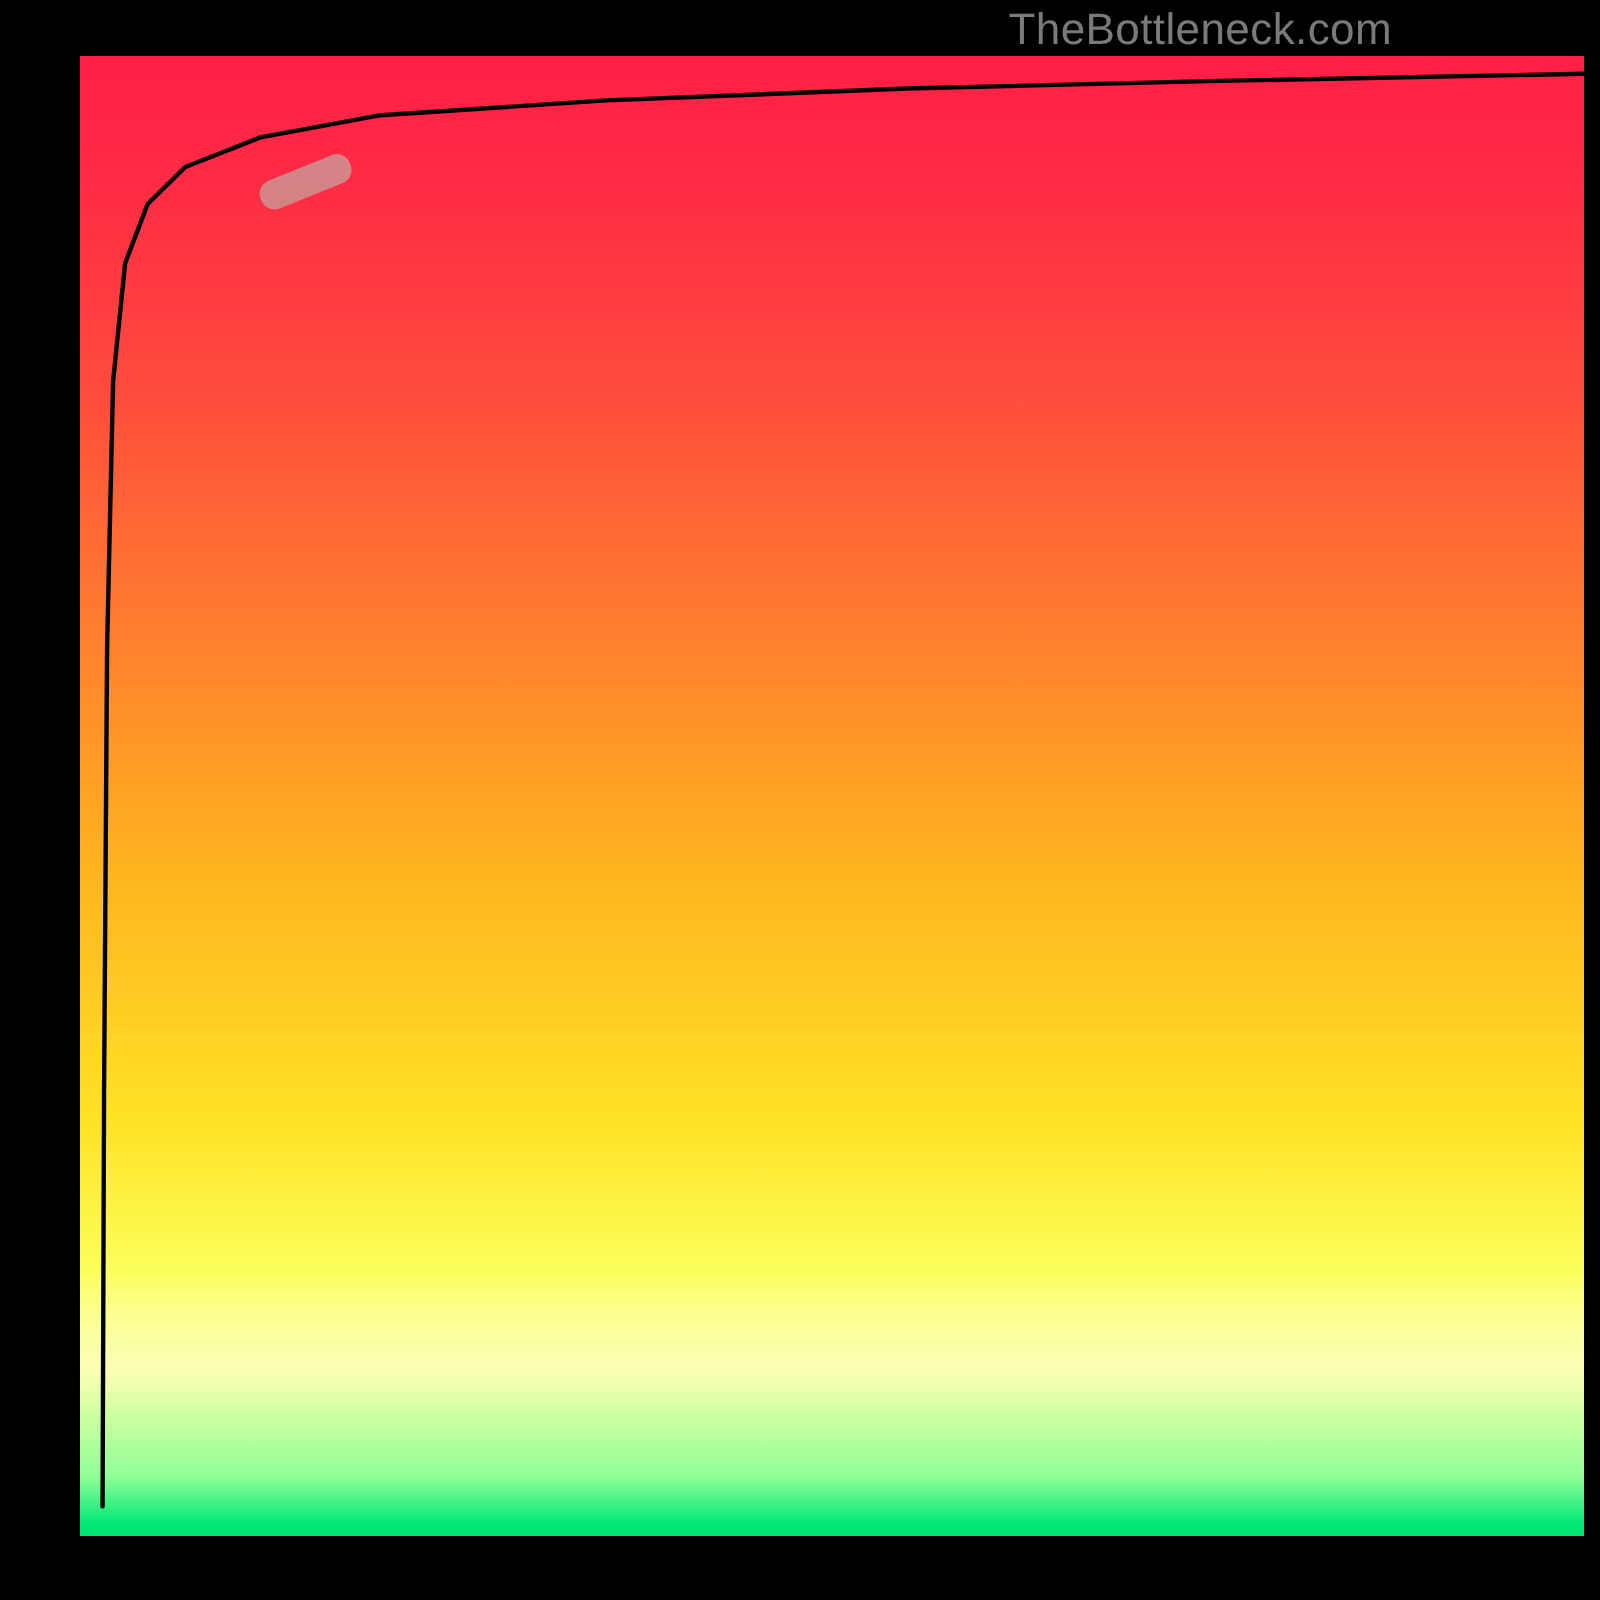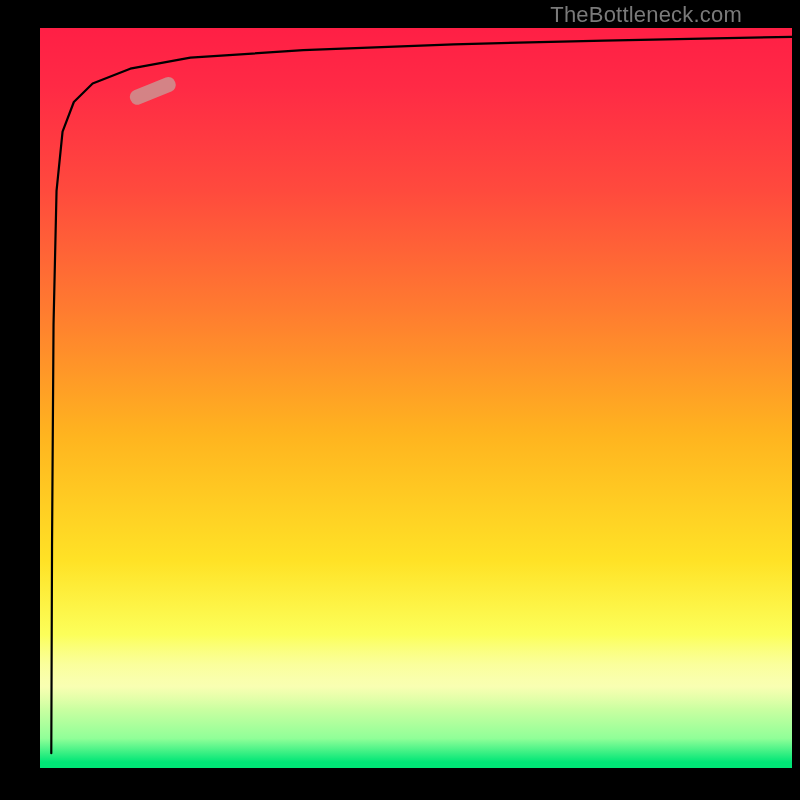--- a/index.html
+++ b/index.html
@@ -7,21 +7,20 @@
     padding: 0;
     width: 800px;
     height: 800px;
     background: #000000;
     overflow: hidden;
   }
   .chart-container {
     position: relative;
     width: 708px;
     height: 800px;
-    padding-left: 46px;
   }
   .attribution {
     position: absolute;
     top: 2px;
     right: 12px;
     font-family: Arial, Helvetica, sans-serif;
     font-size: 22px;
     color: #7a7a7a;
     font-weight: 400;
     letter-spacing: 0.2px;

